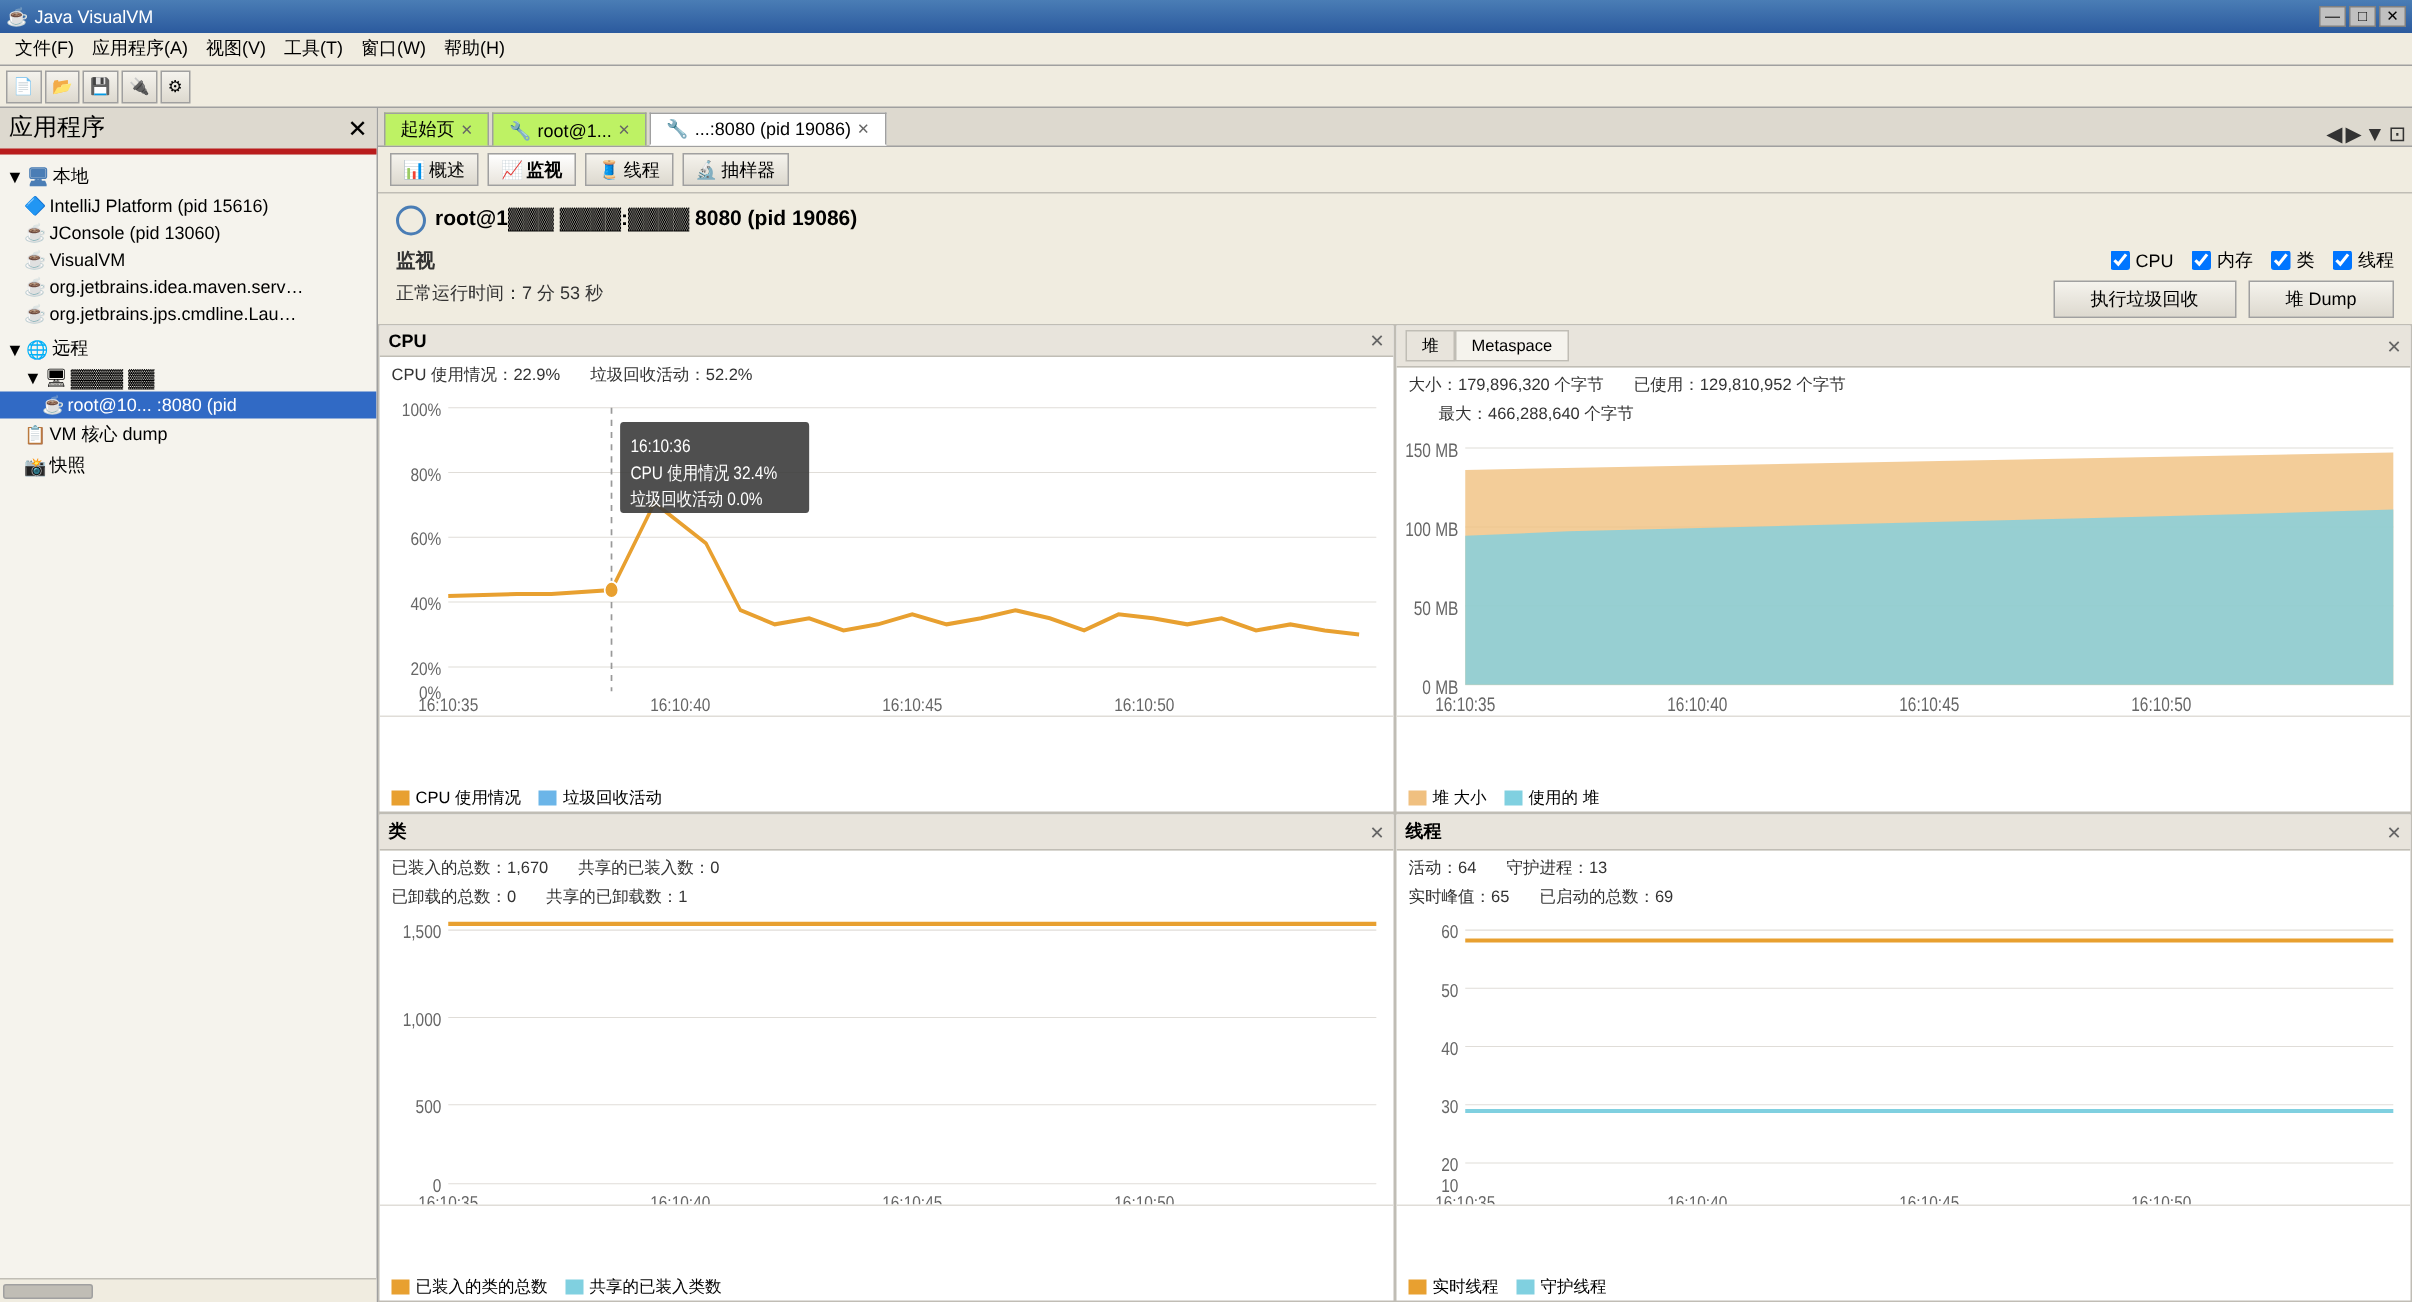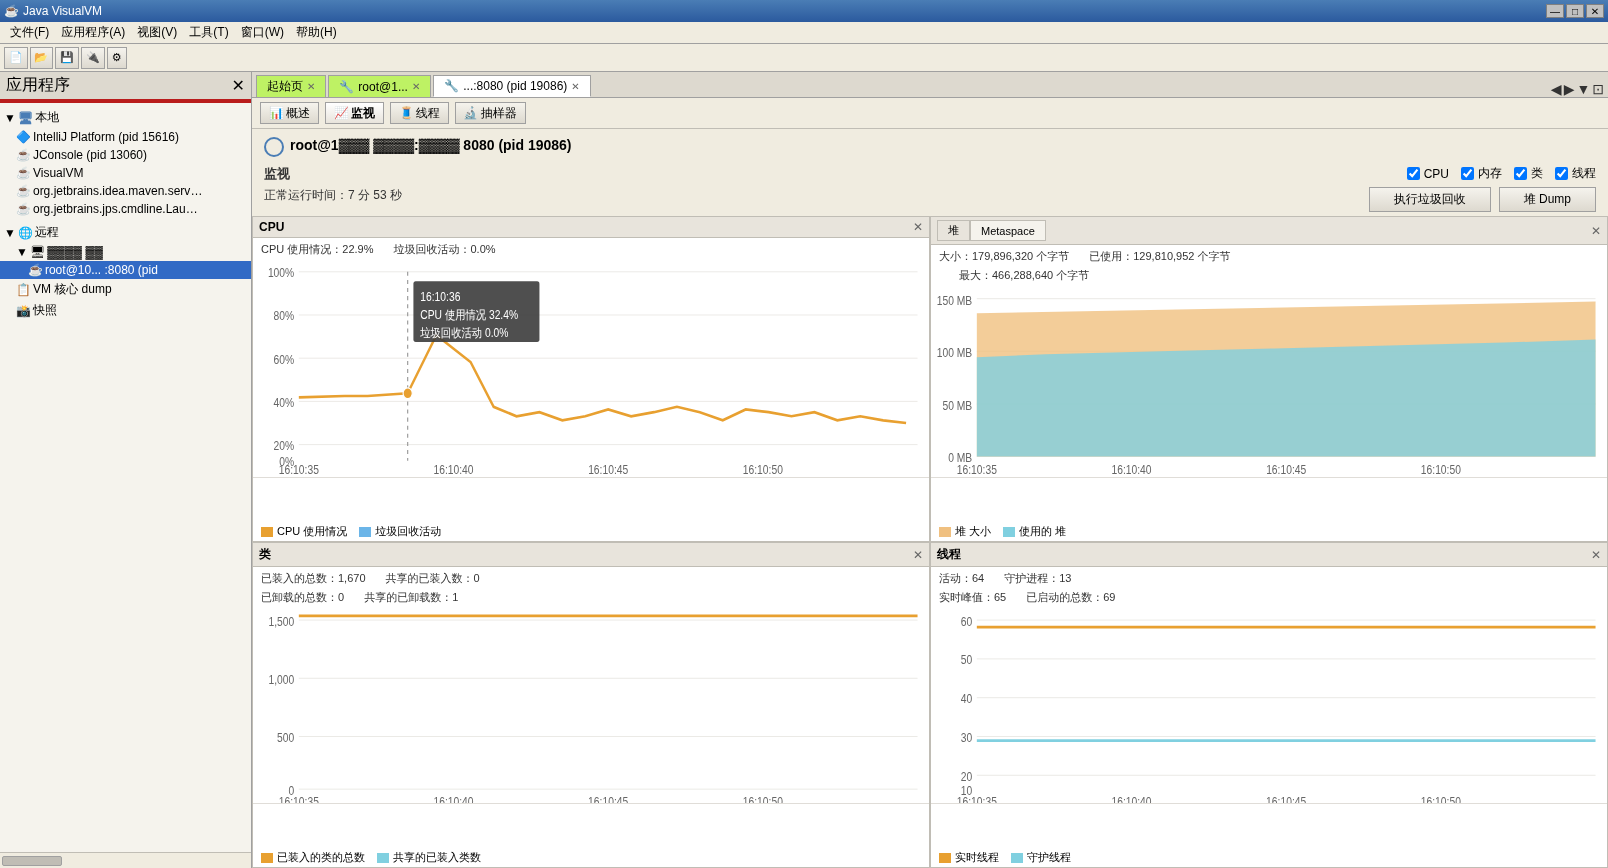--- a/index.html
+++ b/index.html
@@ -264,21 +264,21 @@
 
     <div class="charts-grid">
 
       <div class="chart-panel">
         <div class="chart-header">
           <span class="chart-title">CPU</span>
           <span class="chart-close">✕</span>
         </div>
         <div class="chart-stats">
           <span>CPU 使用情况：22.9%</span>
-          <span>垃圾回收活动：0.0%</span>
+          <span>垃圾回收活动：52.2%</span>
         </div>
         <div class="chart-body">
           <svg viewBox="0 0 590 160" preserveAspectRatio="none">
 
             <line x1="40" y1="8" x2="580" y2="8" stroke="#e0ddd8" stroke-width="0.5"></line>
             <line x1="40" y1="40" x2="580" y2="40" stroke="#e0ddd8" stroke-width="0.5"></line>
             <line x1="40" y1="72" x2="580" y2="72" stroke="#e0ddd8" stroke-width="0.5"></line>
             <line x1="40" y1="104" x2="580" y2="104" stroke="#e0ddd8" stroke-width="0.5"></line>
             <line x1="40" y1="136" x2="580" y2="136" stroke="#e0ddd8" stroke-width="0.5"></line>
 

